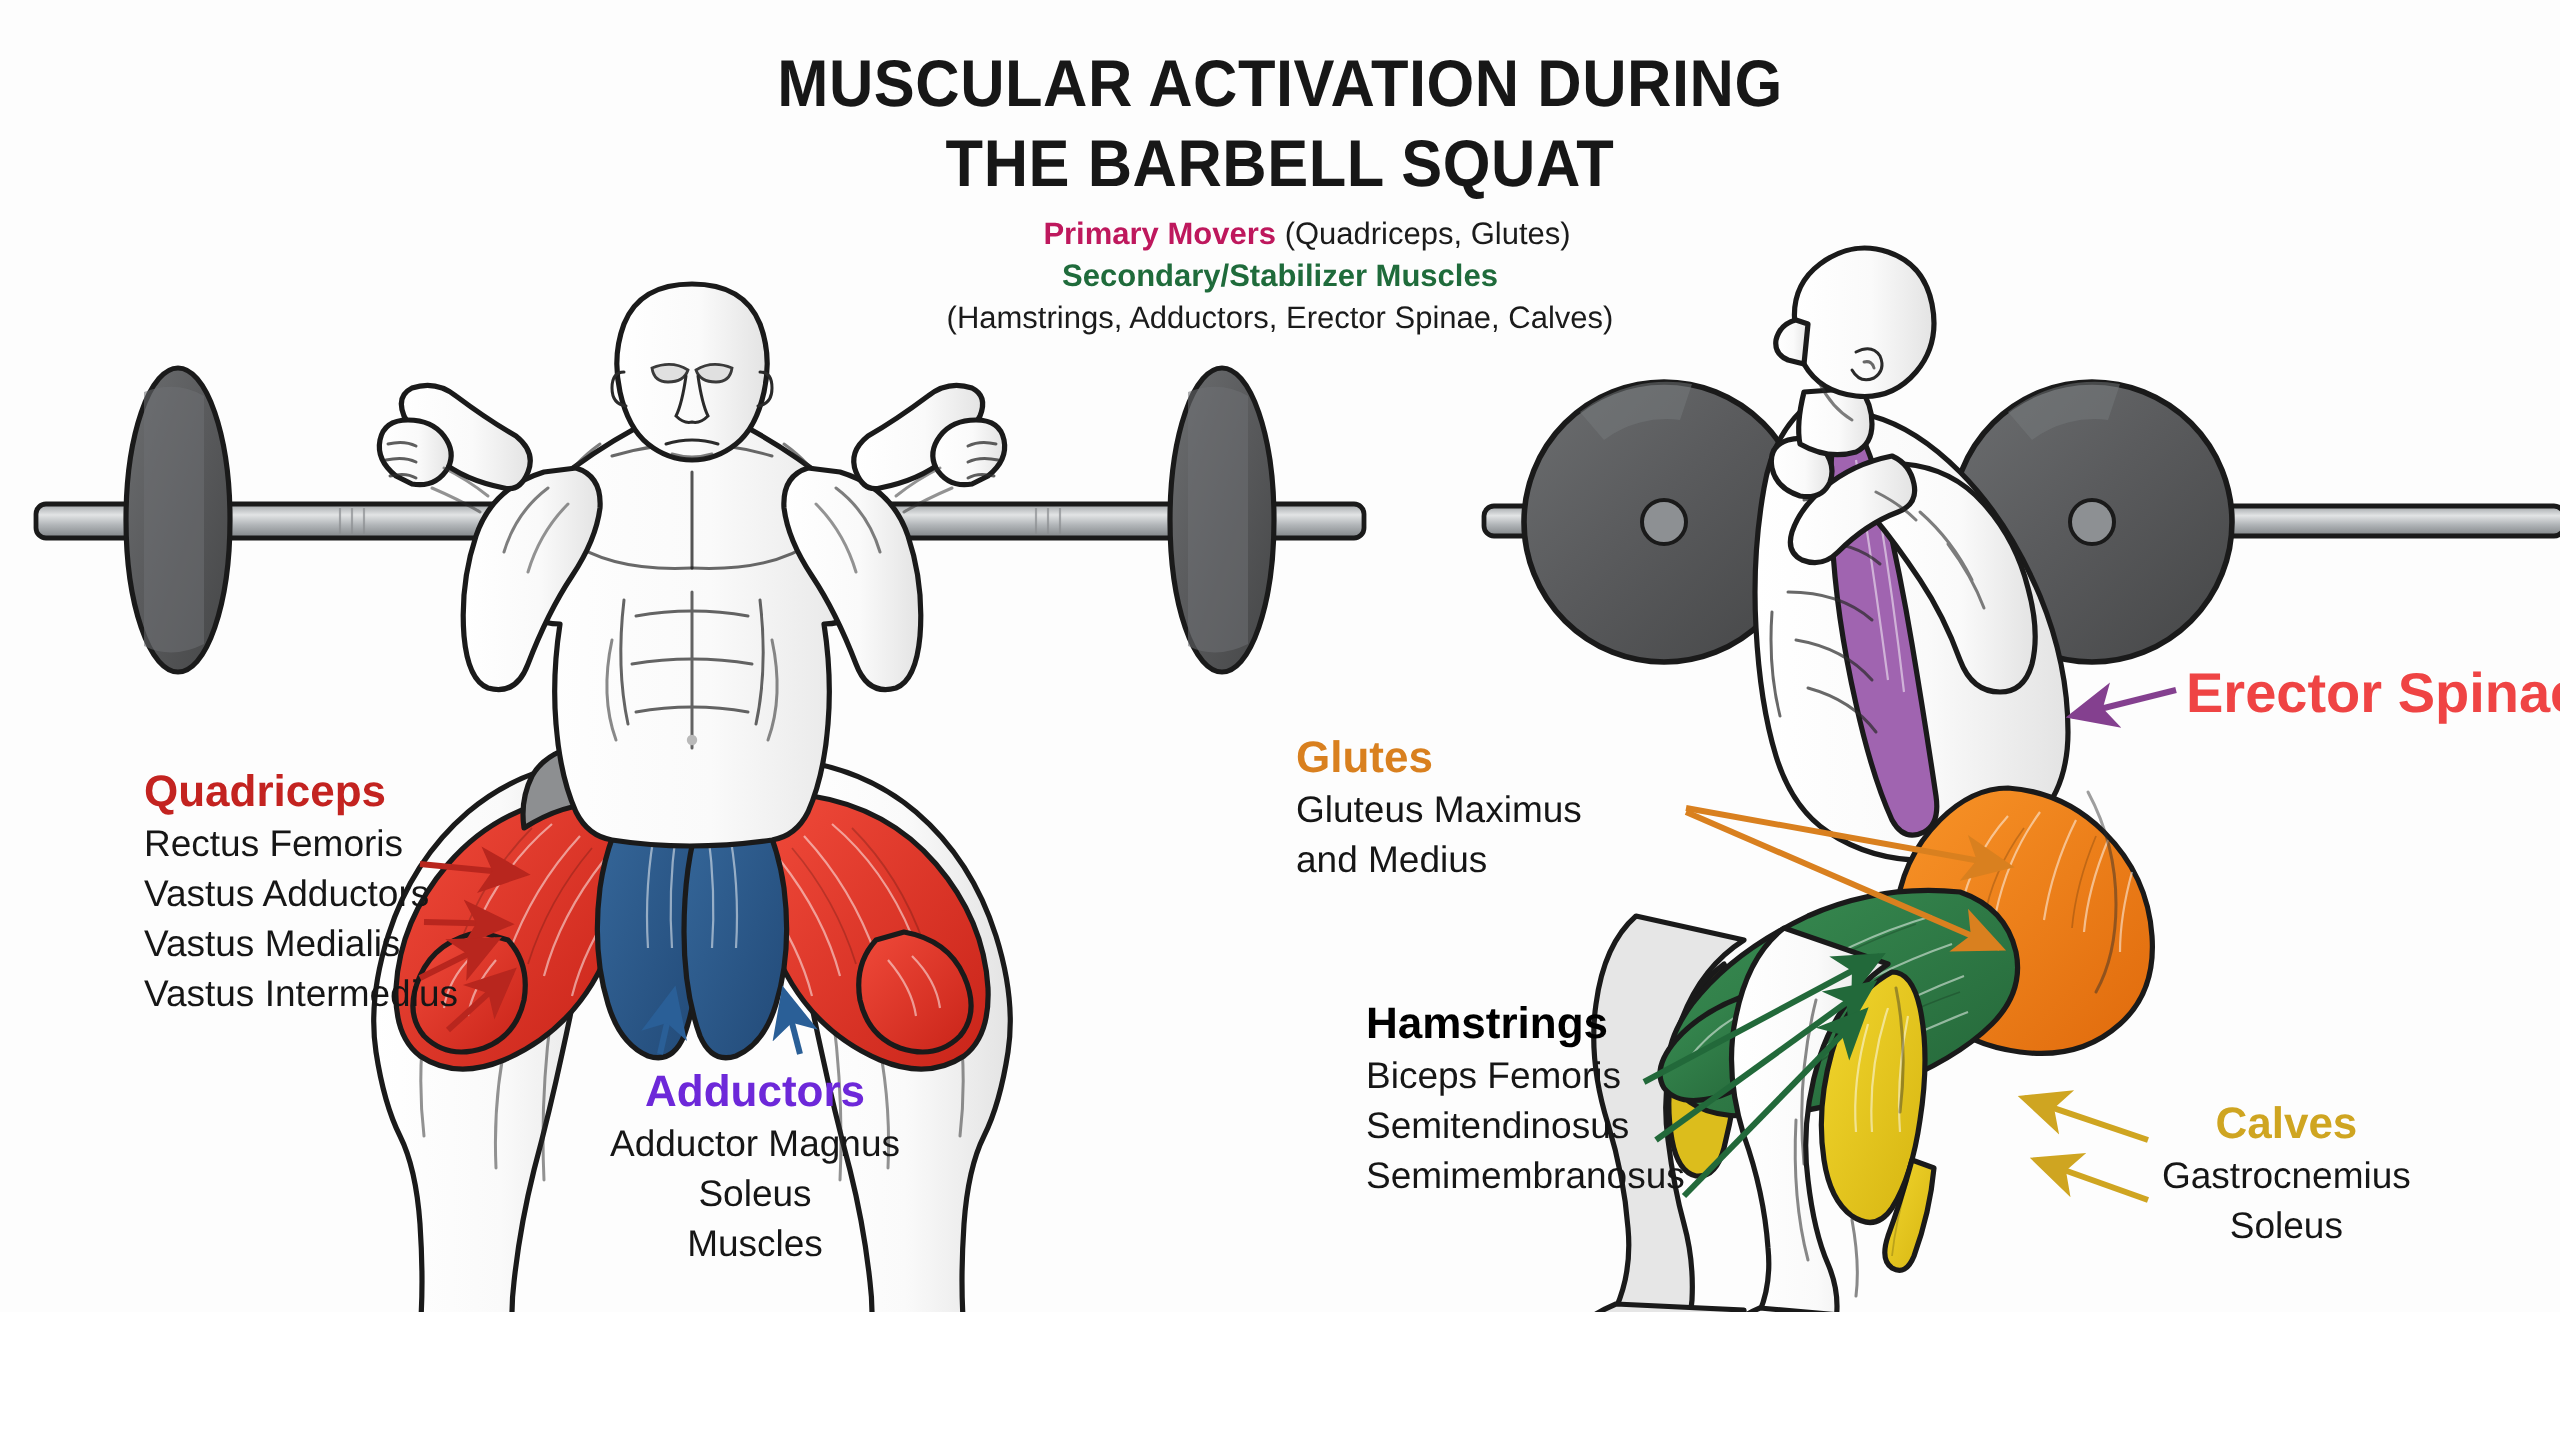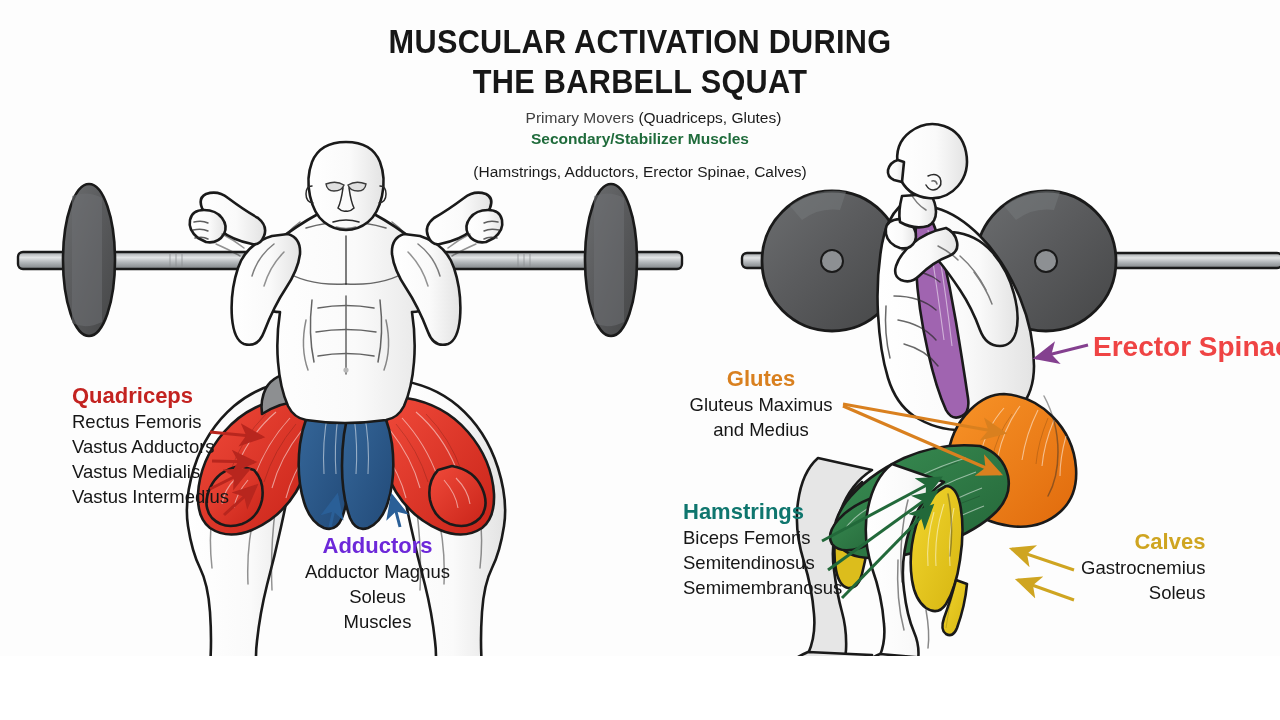--- a/index.html
+++ b/index.html
@@ -34,24 +34,24 @@
     line-height: 40px;
     transform: scaleX(0.93);
   }
   .sub-row {
     font-size: 15.5px;
     line-height: 20px;
     color: #1b1b1b;
     margin-top: 6px;
   }
   .sub-row.r2 { margin-top: 1px; }
-  .sub-row.r3 { margin-top: 13px; }
+  .sub-row.r3 { margin-top: 1px; }
   .key-primary {
-    font-weight: 400;
-    color: #404040;
+    font-weight: 700;
+    color: #be185d;
     margin-left: 27px;
   }
   .key-secondary {
     font-weight: 700;
     color: #1f6b3b;
   }
 
   
   .lbl-head {
     font-weight: 700;
@@ -66,30 +66,30 @@
     white-space: nowrap;
   }
   .blk { position: absolute; }
 
   #quadriceps-block { left: 72px; top: 383px; text-align: left; }
   #quadriceps-block .lbl-head { color: #c32320; }
 
   #adductors-block { left: 270px; top: 533px; width: 215px; text-align: center; }
   #adductors-block .lbl-head { color: #6d28d9; }
 
-  #glutes-block { left: 676px; top: 366px; width: 170px; text-align: center; }
+  #glutes-block { left: 648px; top: 366px; width: 170px; text-align: left; }
   #glutes-block .lbl-head { color: #d9801f; }
 
   #hamstrings-block { left: 683px; top: 499px; text-align: left; }
-  #hamstrings-block .lbl-head { color: #0f766e; }
+  #hamstrings-block .lbl-head { color: #000000; }
 
   #erector-block { left: 1093px; top: 334px; text-align: left; }
   #erector-block .lbl-head { color: #ef4444; font-size: 28px; }
 
-  #calves-block { left: 1081px; top: 529px; text-align: right; }
+  #calves-block { left: 1081px; top: 549px; text-align: center; }
   #calves-block .lbl-head { color: #cfa521; }
 
   
   #art {
     position: absolute;
     left: 0; top: 0;
     width: 1280px;
     height: 720px;
   }
   .ol { stroke: #1a1a1a; stroke-width: 2.6; stroke-linejoin: round; stroke-linecap: round; }

